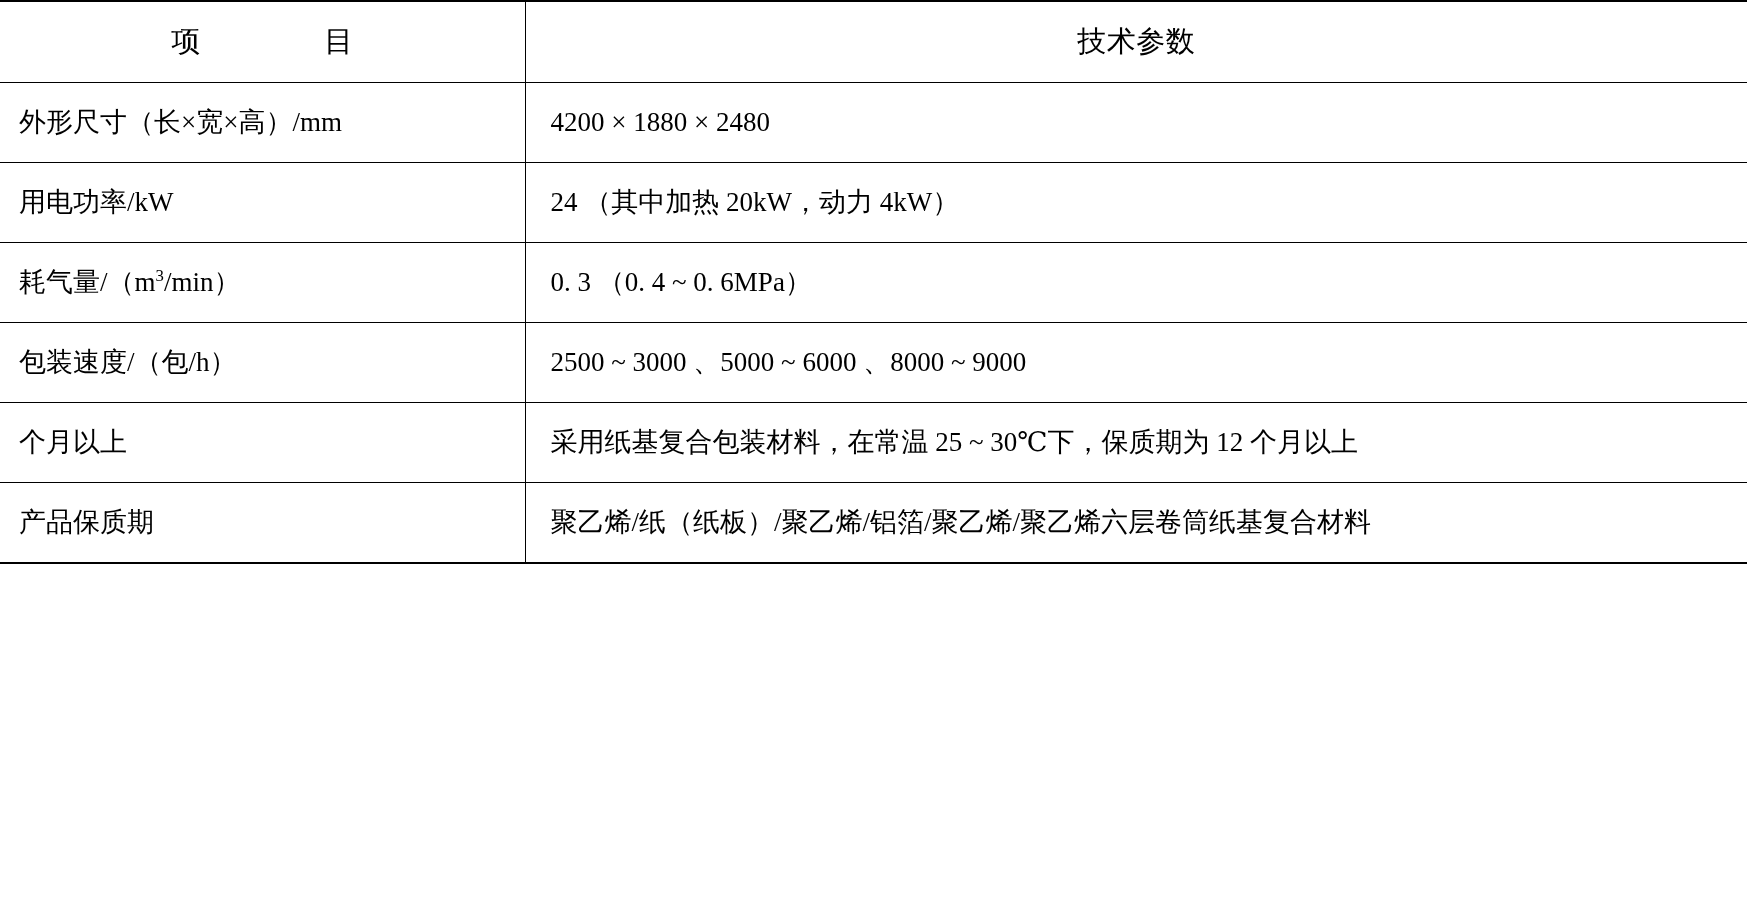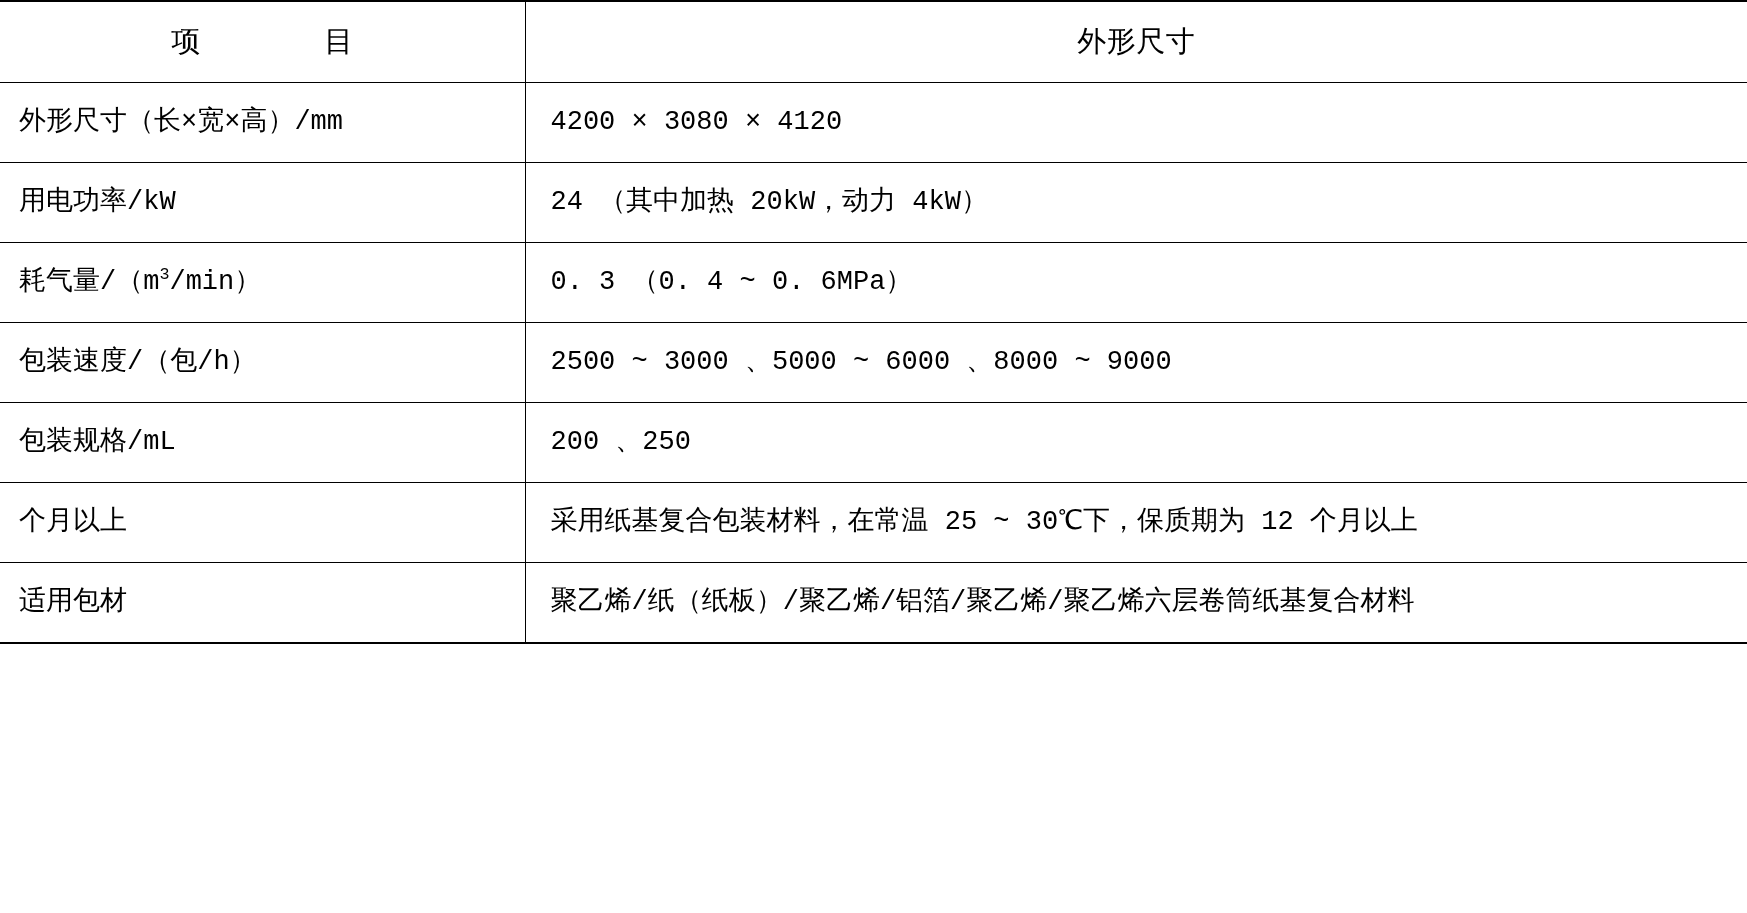--- a/index.html
+++ b/index.html
@@ -12,21 +12,20 @@
     height: 913px;
     font-family: "Liberation Serif", "DejaVu Serif", serif;
     color: #000000;
     overflow: hidden;
   }
   .page {
     position: relative;
     width: 1747px;
     height: 913px;
     box-sizing: border-box;
-    font-family: Liberation Mono, monospace;
   }
   table.spec {
     position: absolute;
     left: 0;
     top: 0;
     width: 1747px;
     border-collapse: collapse;
     table-layout: fixed;
   }
   table.spec col.c1 { width: 525px; }
@@ -82,30 +81,30 @@
     <colgroup>
       <col class="c1">
       <col class="c2">
     </colgroup>
     <tbody>
       <tr class="head-row">
         <td class="col1">
           <div class="head-cell item">项　　目</div>
         </td>
         <td class="col2">
-          <div class="head-cell">外形尺寸</div>
+          <div class="head-cell">技术参数</div>
         </td>
       </tr>
 
       <tr class="body-row">
         <td class="col1">
           <div class="cell-left">外形尺寸（长×宽×高）/mm</div>
         </td>
         <td class="col2">
-          <div class="cell-left">4200 × 3080 × 4120</div>
+          <div class="cell-left">4200 × 1880 × 2480</div>
         </td>
       </tr>
 
       <tr class="body-row">
         <td class="col1">
           <div class="cell-left">用电功率/kW</div>
         </td>
         <td class="col2">
           <div class="cell-left">24 （其中加热 20kW，动力 4kW）</div>
         </td>
@@ -124,41 +123,33 @@
 
       <tr class="body-row">
         <td class="col1">
           <div class="cell-left">包装速度/（包/h）</div>
         </td>
         <td class="col2">
           <div class="cell-left">2500 ~ 3000 、5000 ~ 6000 、8000 ~ 9000</div>
         </td>
       </tr>
 
-      <tr class="body-row">
-        <td class="col1">
-          <div class="cell-left">包装规格/mL</div>
-        </td>
-        <td class="col2">
-          <div class="cell-left">200 、250</div>
-        </td>
-      </tr>
 
       <tr class="body-row">
         <td class="col1">
           <div class="cell-left">个月以上</div>
         </td>
         <td class="col2">
           <div class="cell-left">采用纸基复合包装材料，在常温 25 ~ 30℃下，保质期为 12 个月以上</div>
         </td>
       </tr>
 
       <tr class="body-row last-row">
         <td class="col1">
-          <div class="cell-left">适用包材</div>
+          <div class="cell-left">产品保质期</div>
         </td>
         <td class="col2">
           <div class="cell-left">聚乙烯/纸（纸板）/聚乙烯/铝箔/聚乙烯/聚乙烯六层卷筒纸基复合材料</div>
         </td>
       </tr>
     </tbody>
   </table>
 </div>
 
 </body></html>

